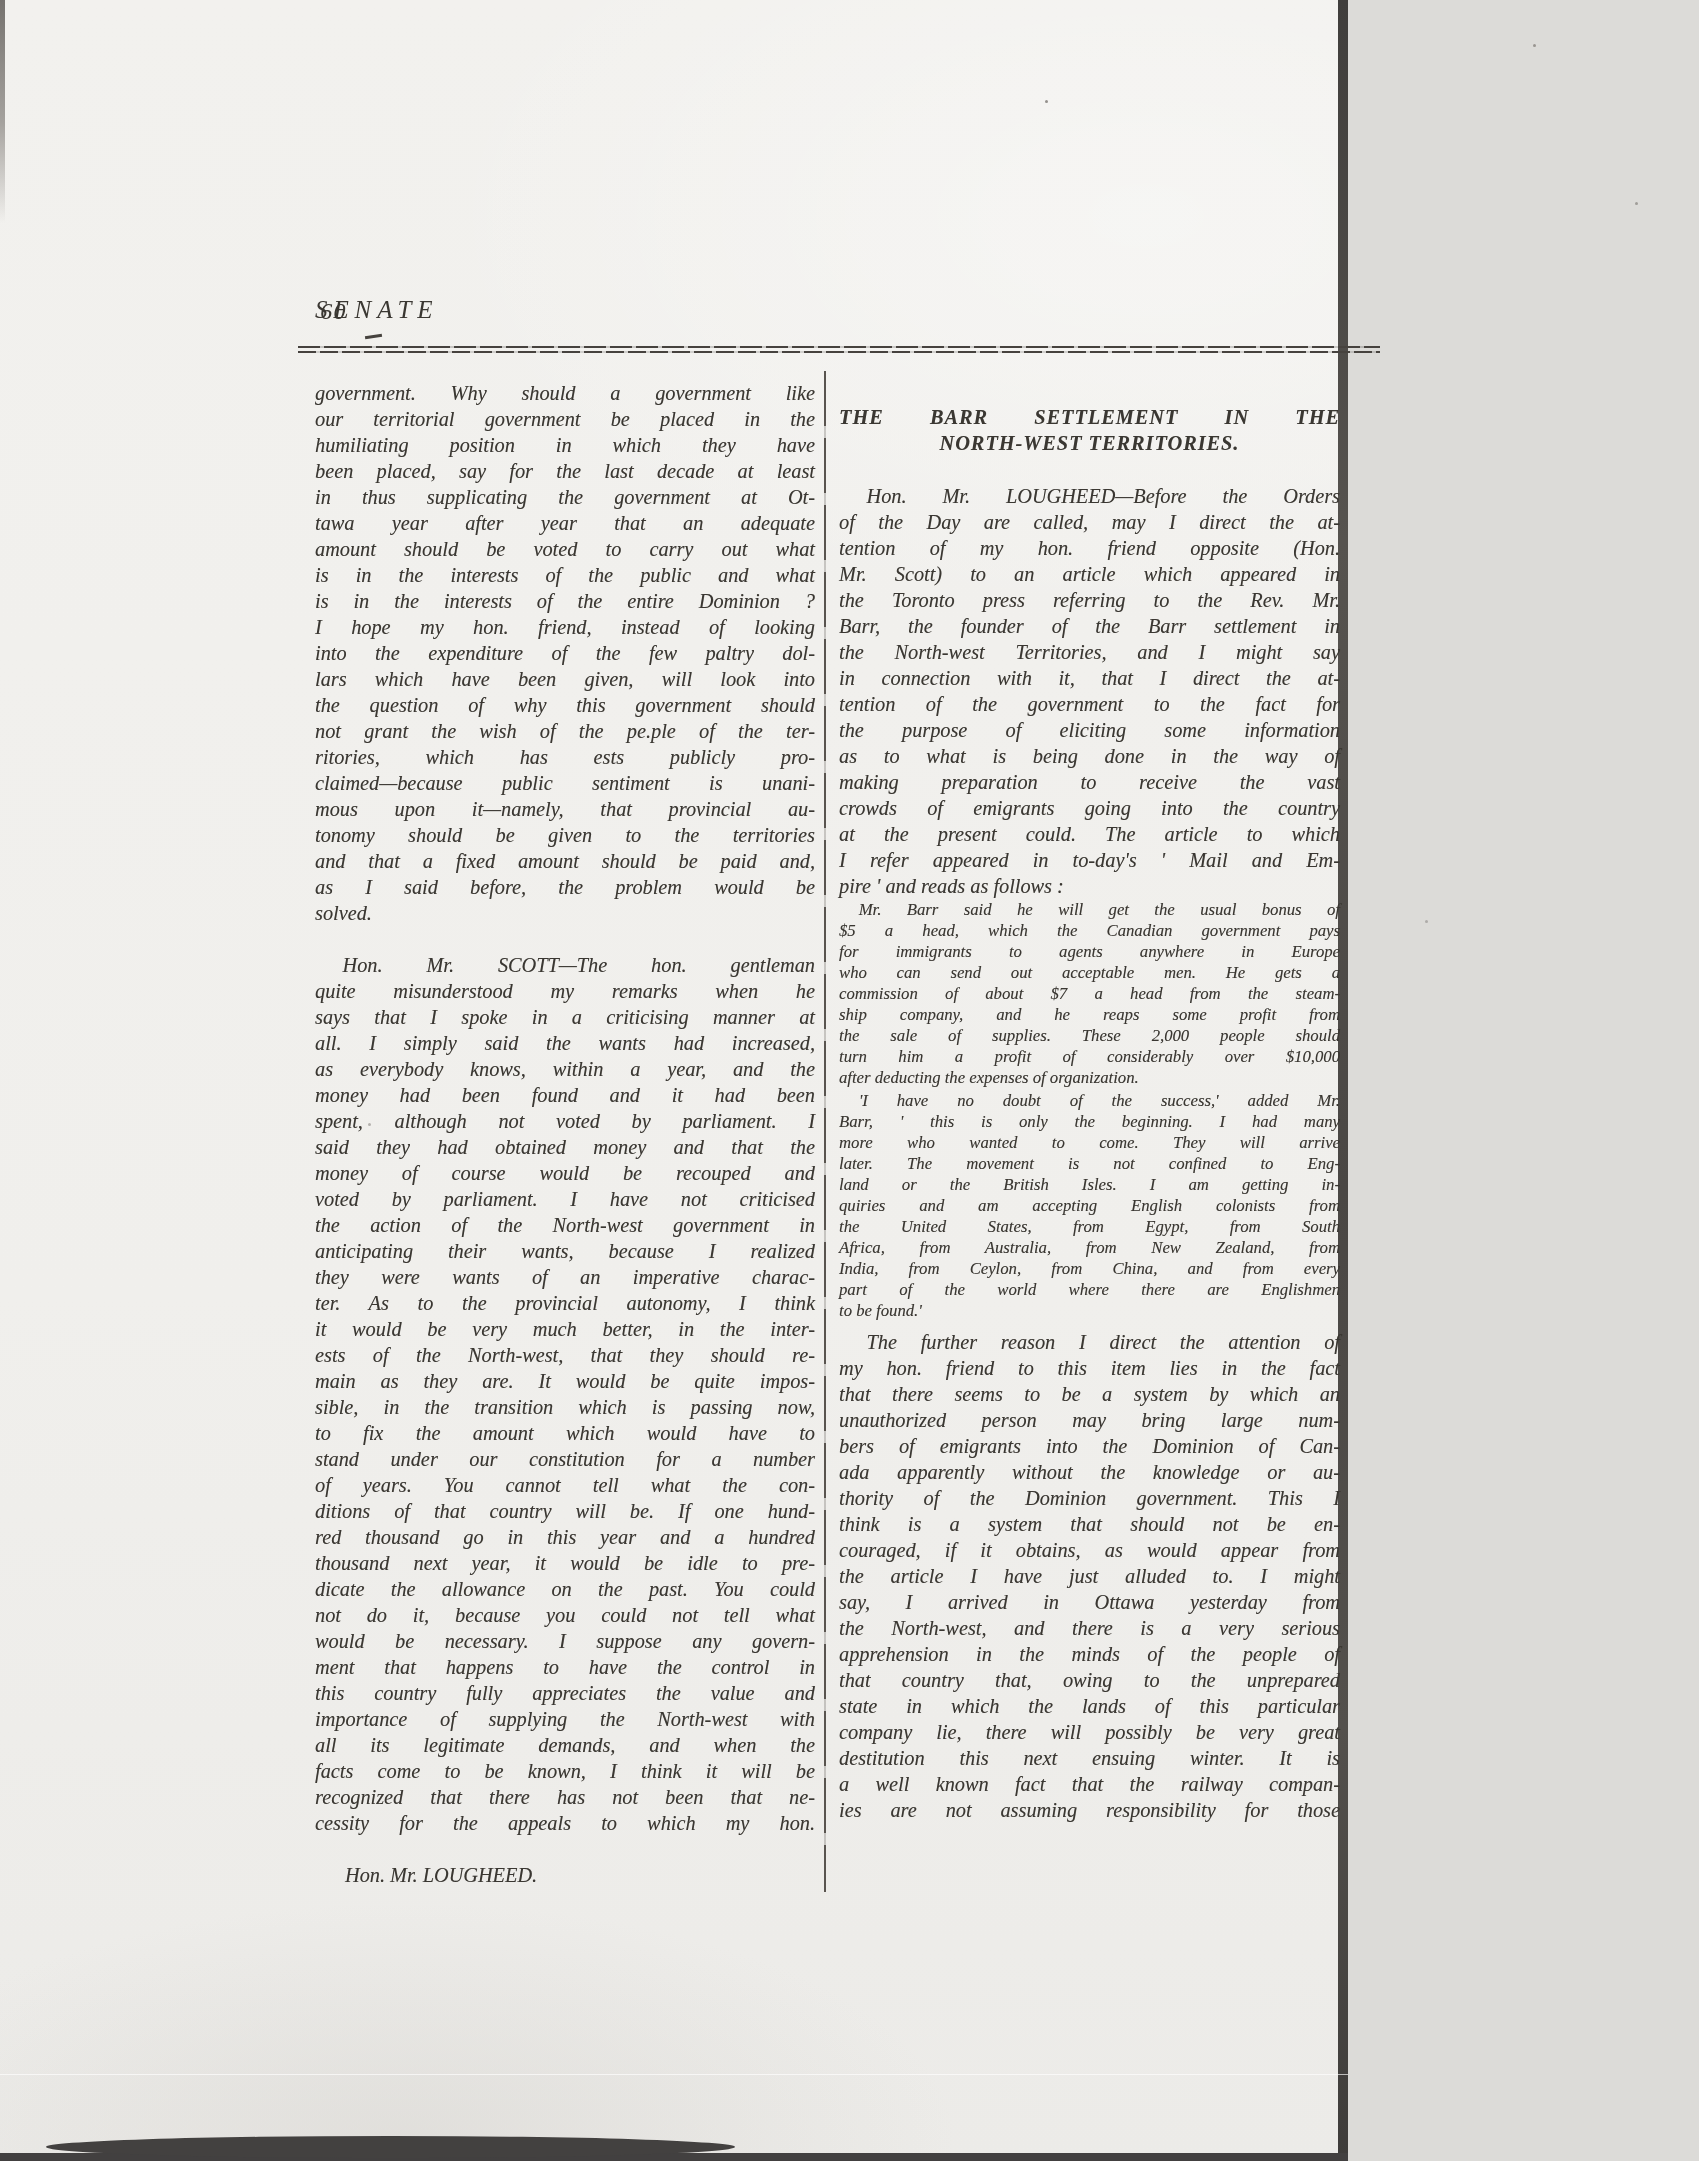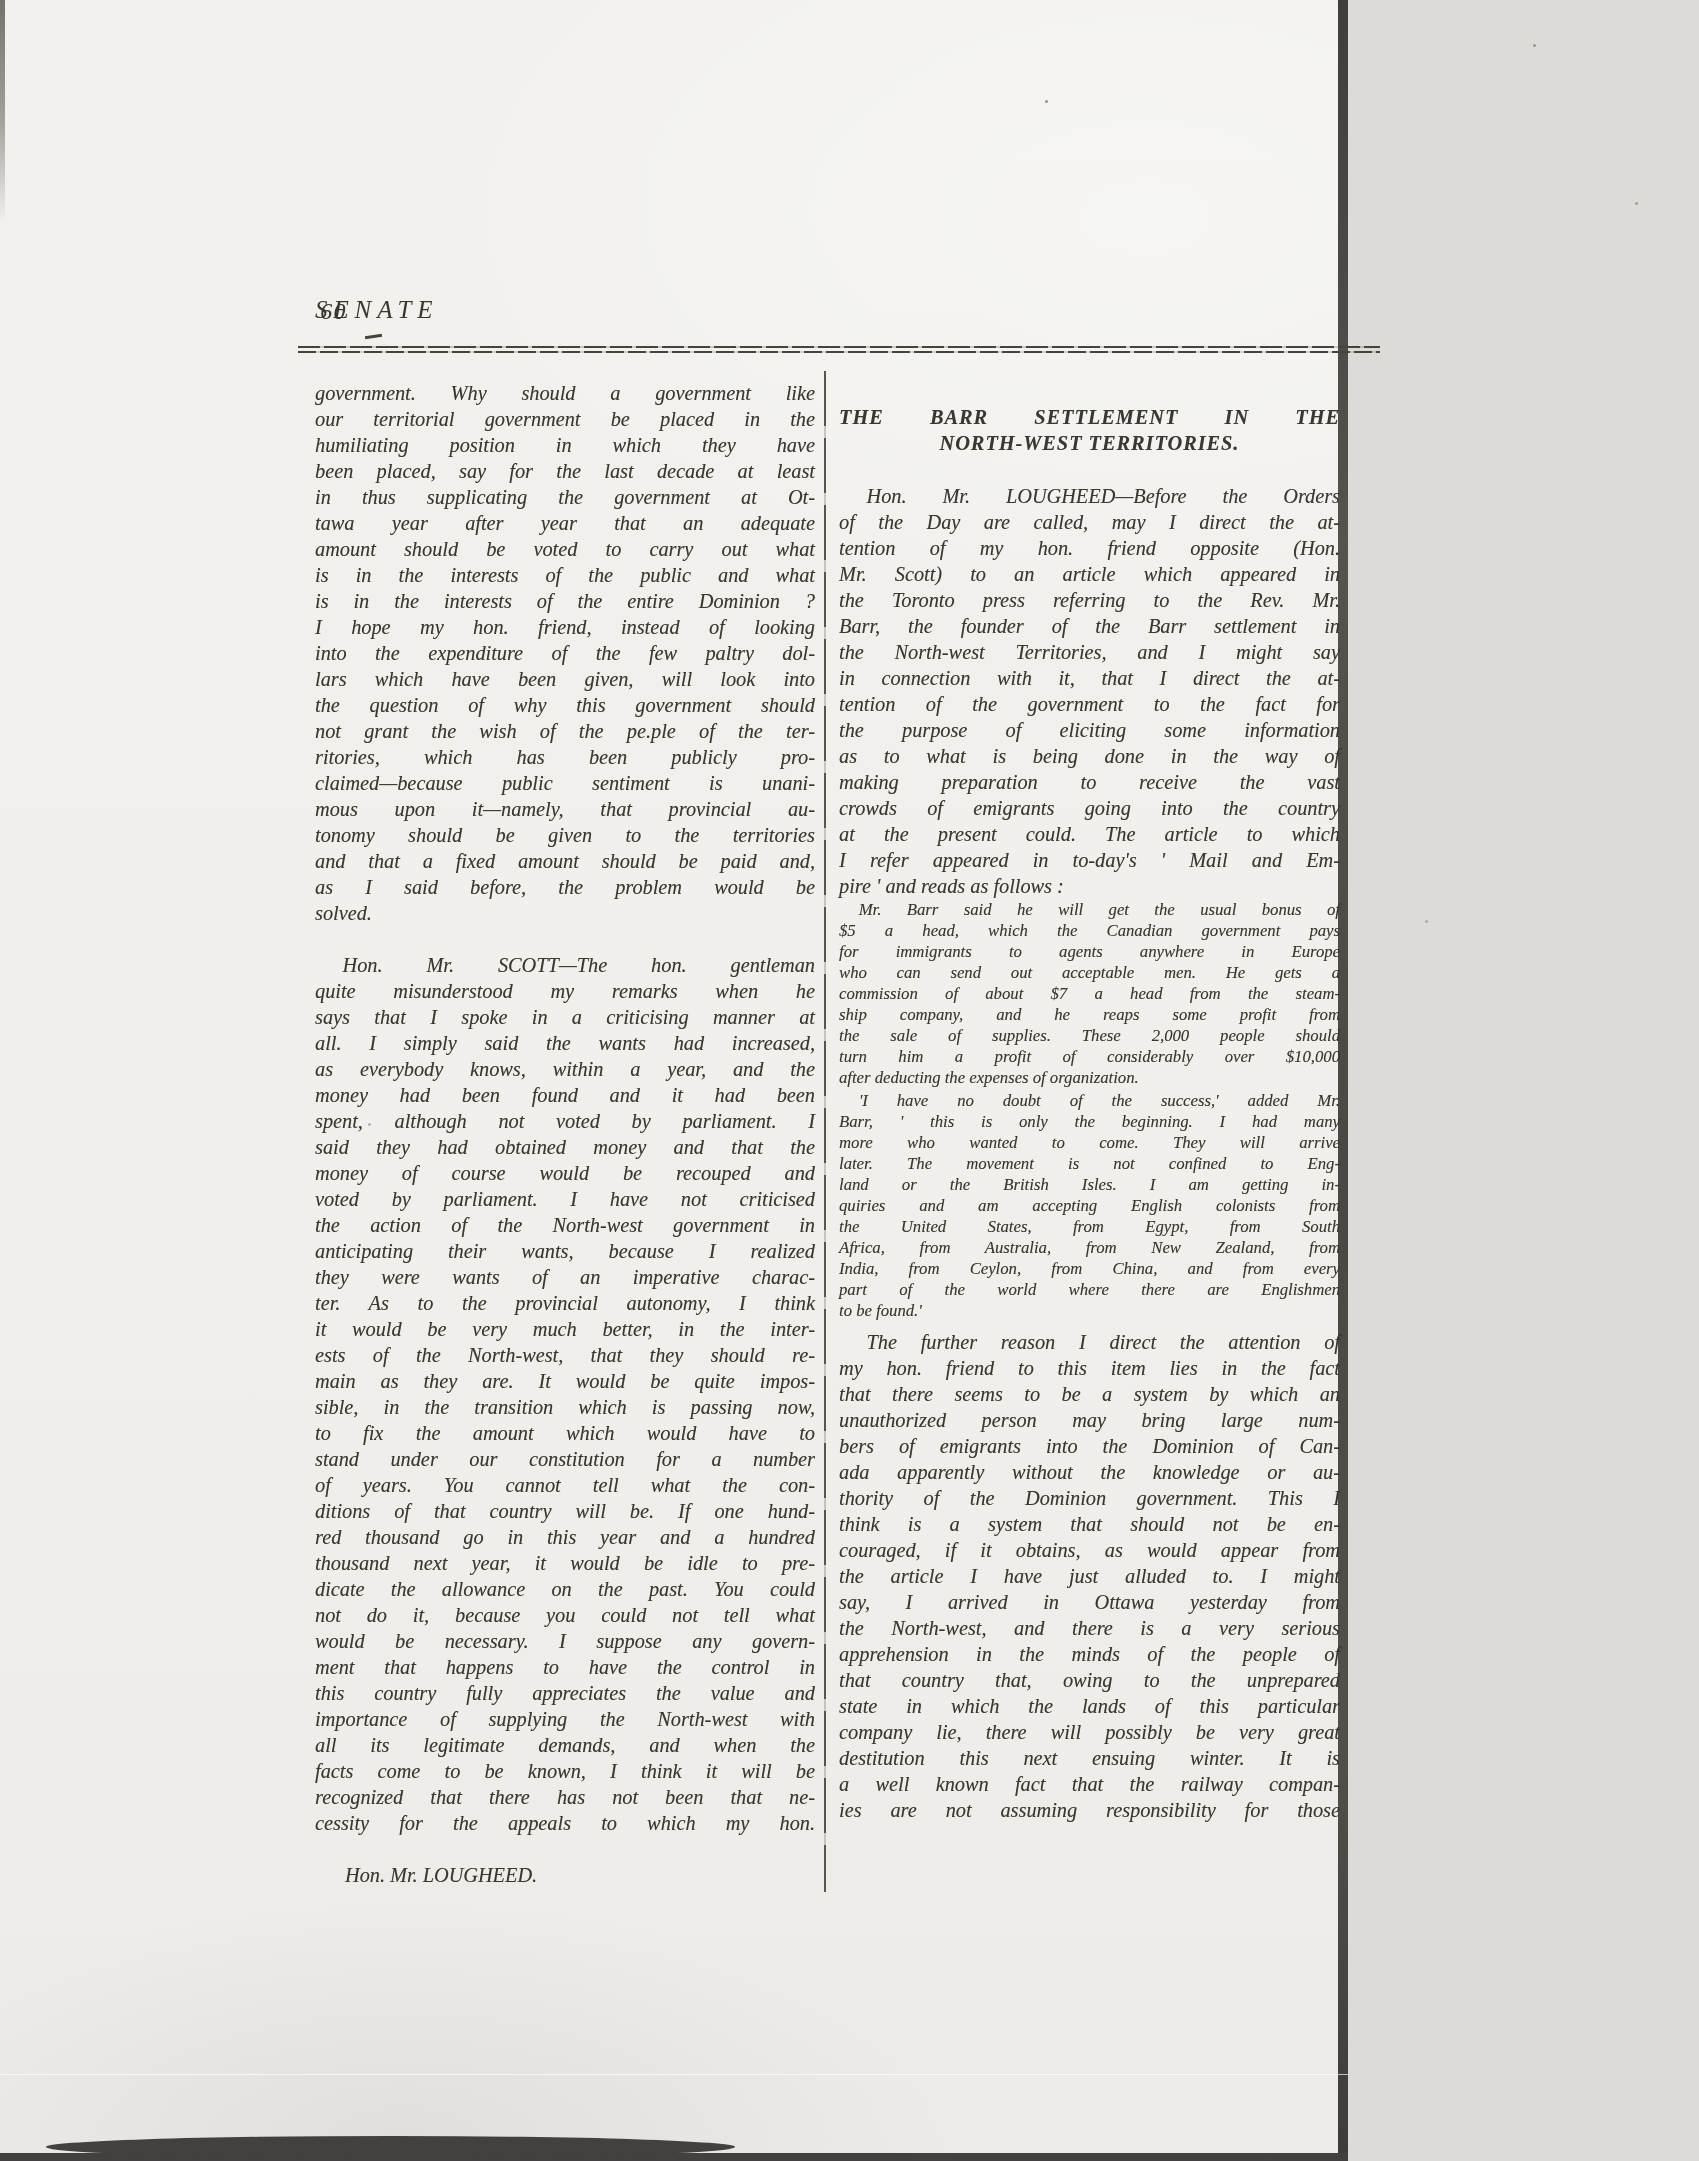--- a/index.html
+++ b/index.html
@@ -84,21 +84,21 @@
         <div class="line">in thus supplicating the government at Ot-</div>
         <div class="line">tawa year after year that an adequate</div>
         <div class="line">amount should be voted to carry out what</div>
         <div class="line">is in the interests of the public and what</div>
         <div class="line">is in the interests of the entire Dominion ?</div>
         <div class="line">I hope my hon. friend, instead of looking</div>
         <div class="line">into the expenditure of the few paltry dol-</div>
         <div class="line">lars which have been given, will look into</div>
         <div class="line">the question of why this government should</div>
         <div class="line">not grant the wish of the pe.ple of the ter-</div>
-        <div class="line">ritories, which has been publicly pro-</div>
+        <div class="line">ritories, which has ests publicly pro-</div>
         <div class="line">claimed—because public sentiment is unani-</div>
         <div class="line">mous upon it—namely, that provincial au-</div>
         <div class="line">tonomy should be given to the territories</div>
         <div class="line">and that a fixed amount should be paid and,</div>
         <div class="line">as I said before, the problem would be</div>
         <div class="line last">solved.</div>
       </div>
       <div class="block para">
         <div class="line first">Hon. Mr. SCOTT—The hon. gentleman</div>
         <div class="line">quite misunderstood my remarks when he</div>

